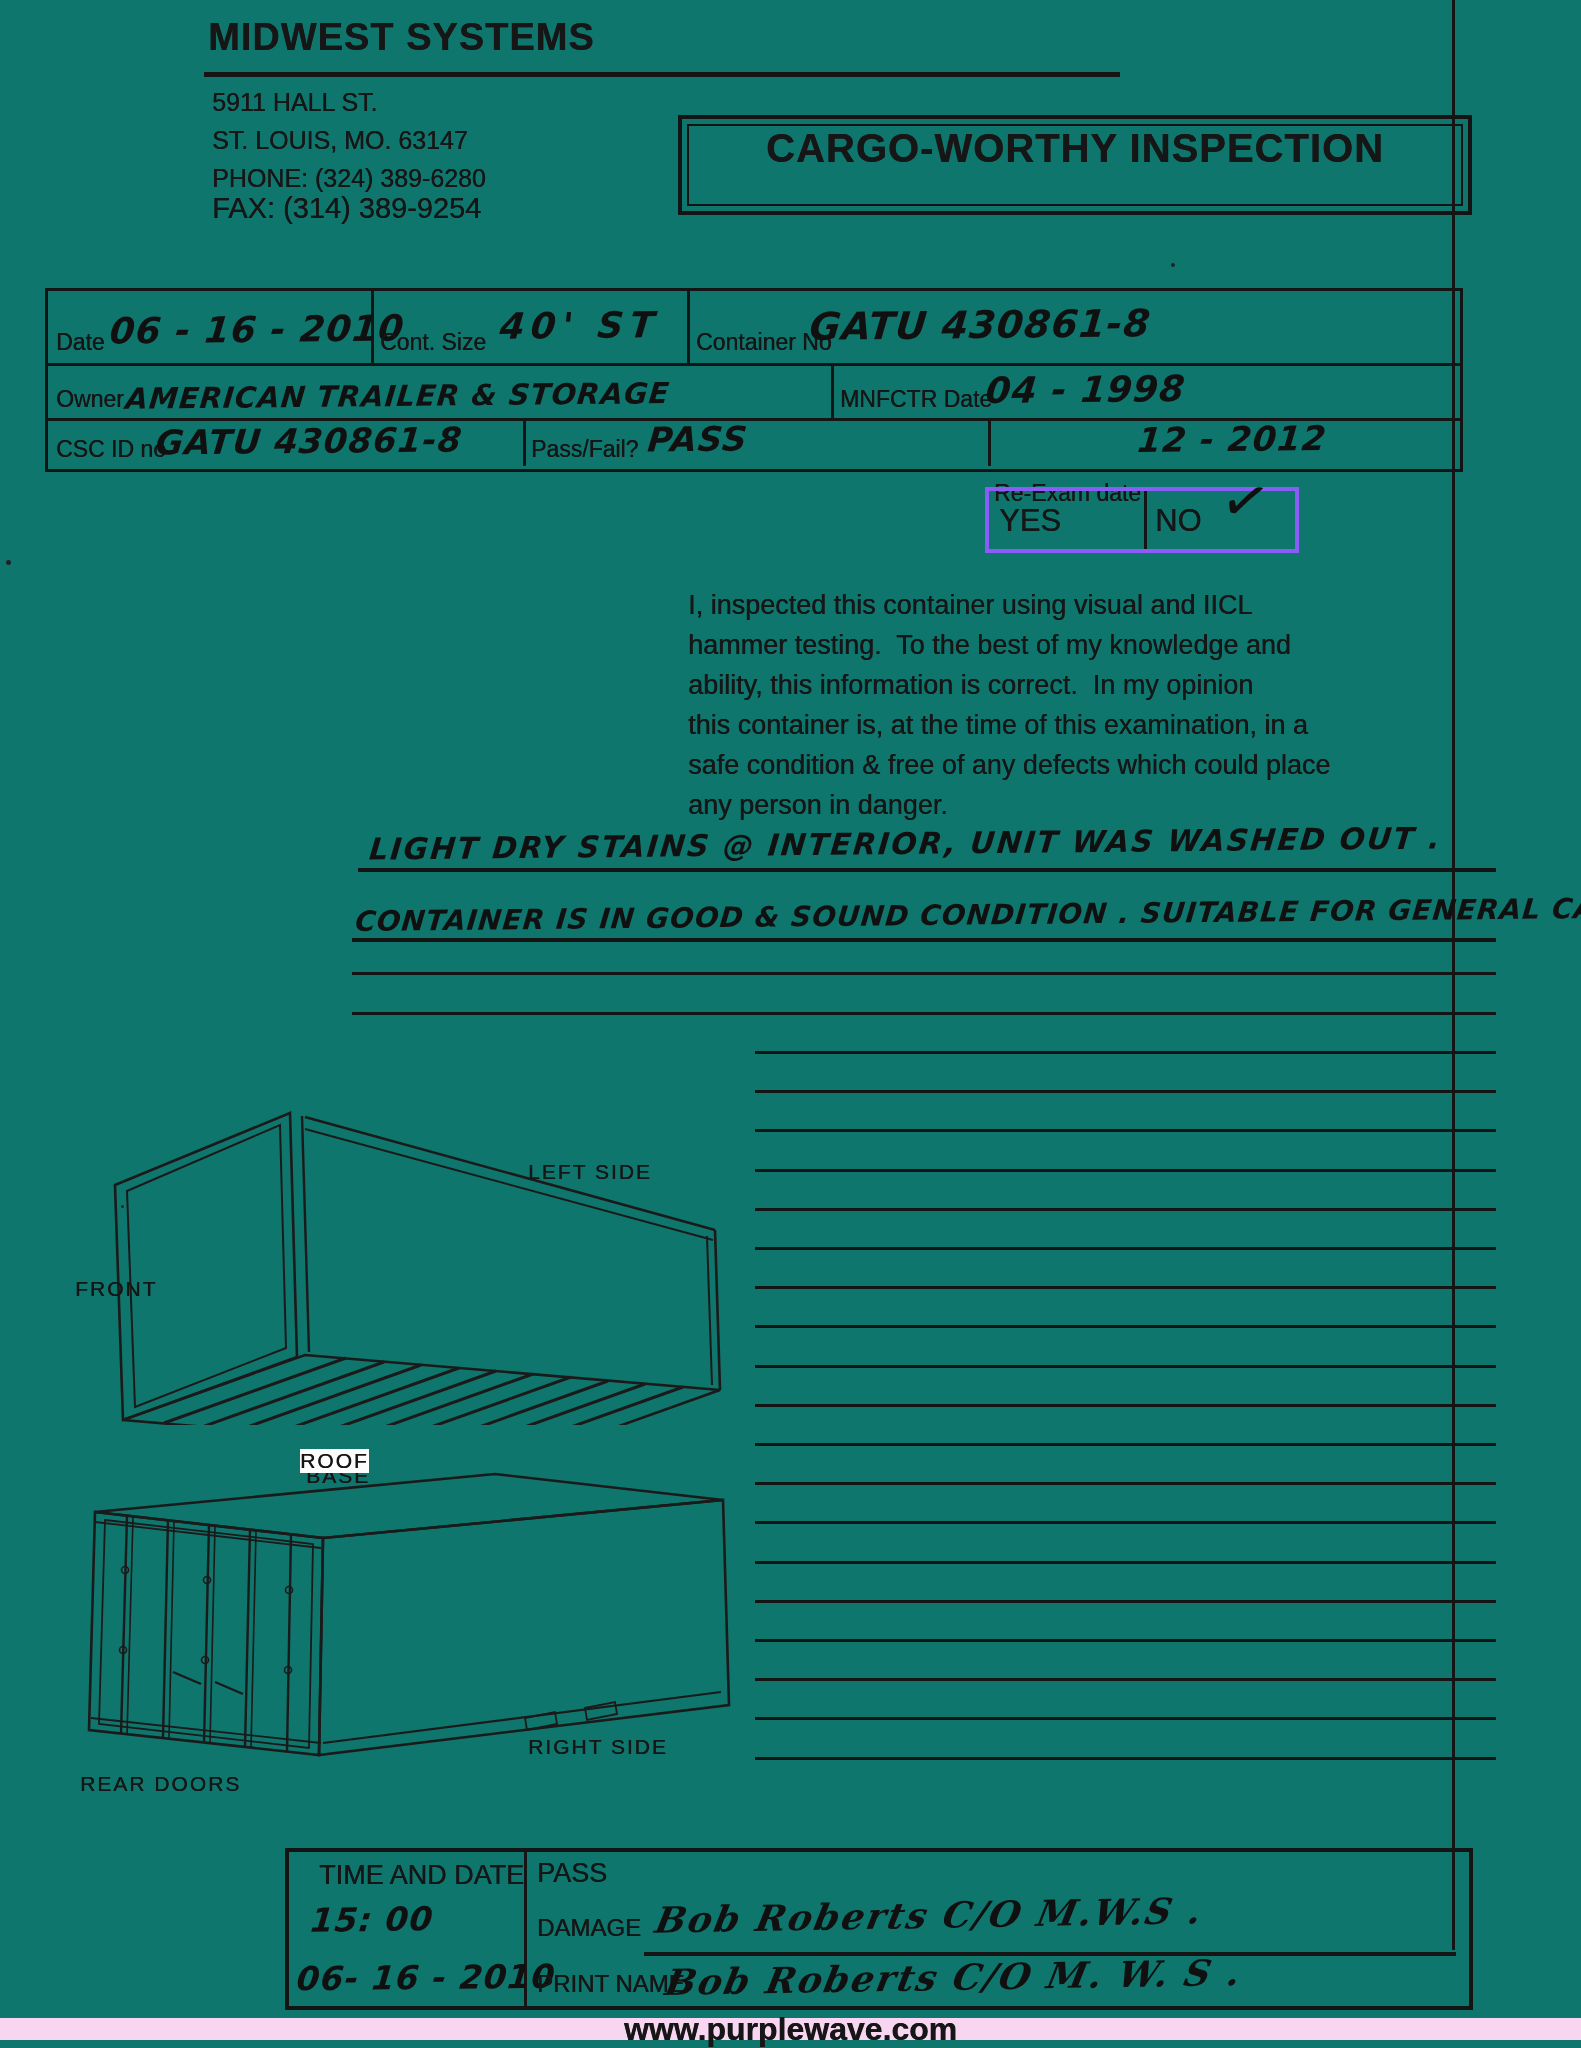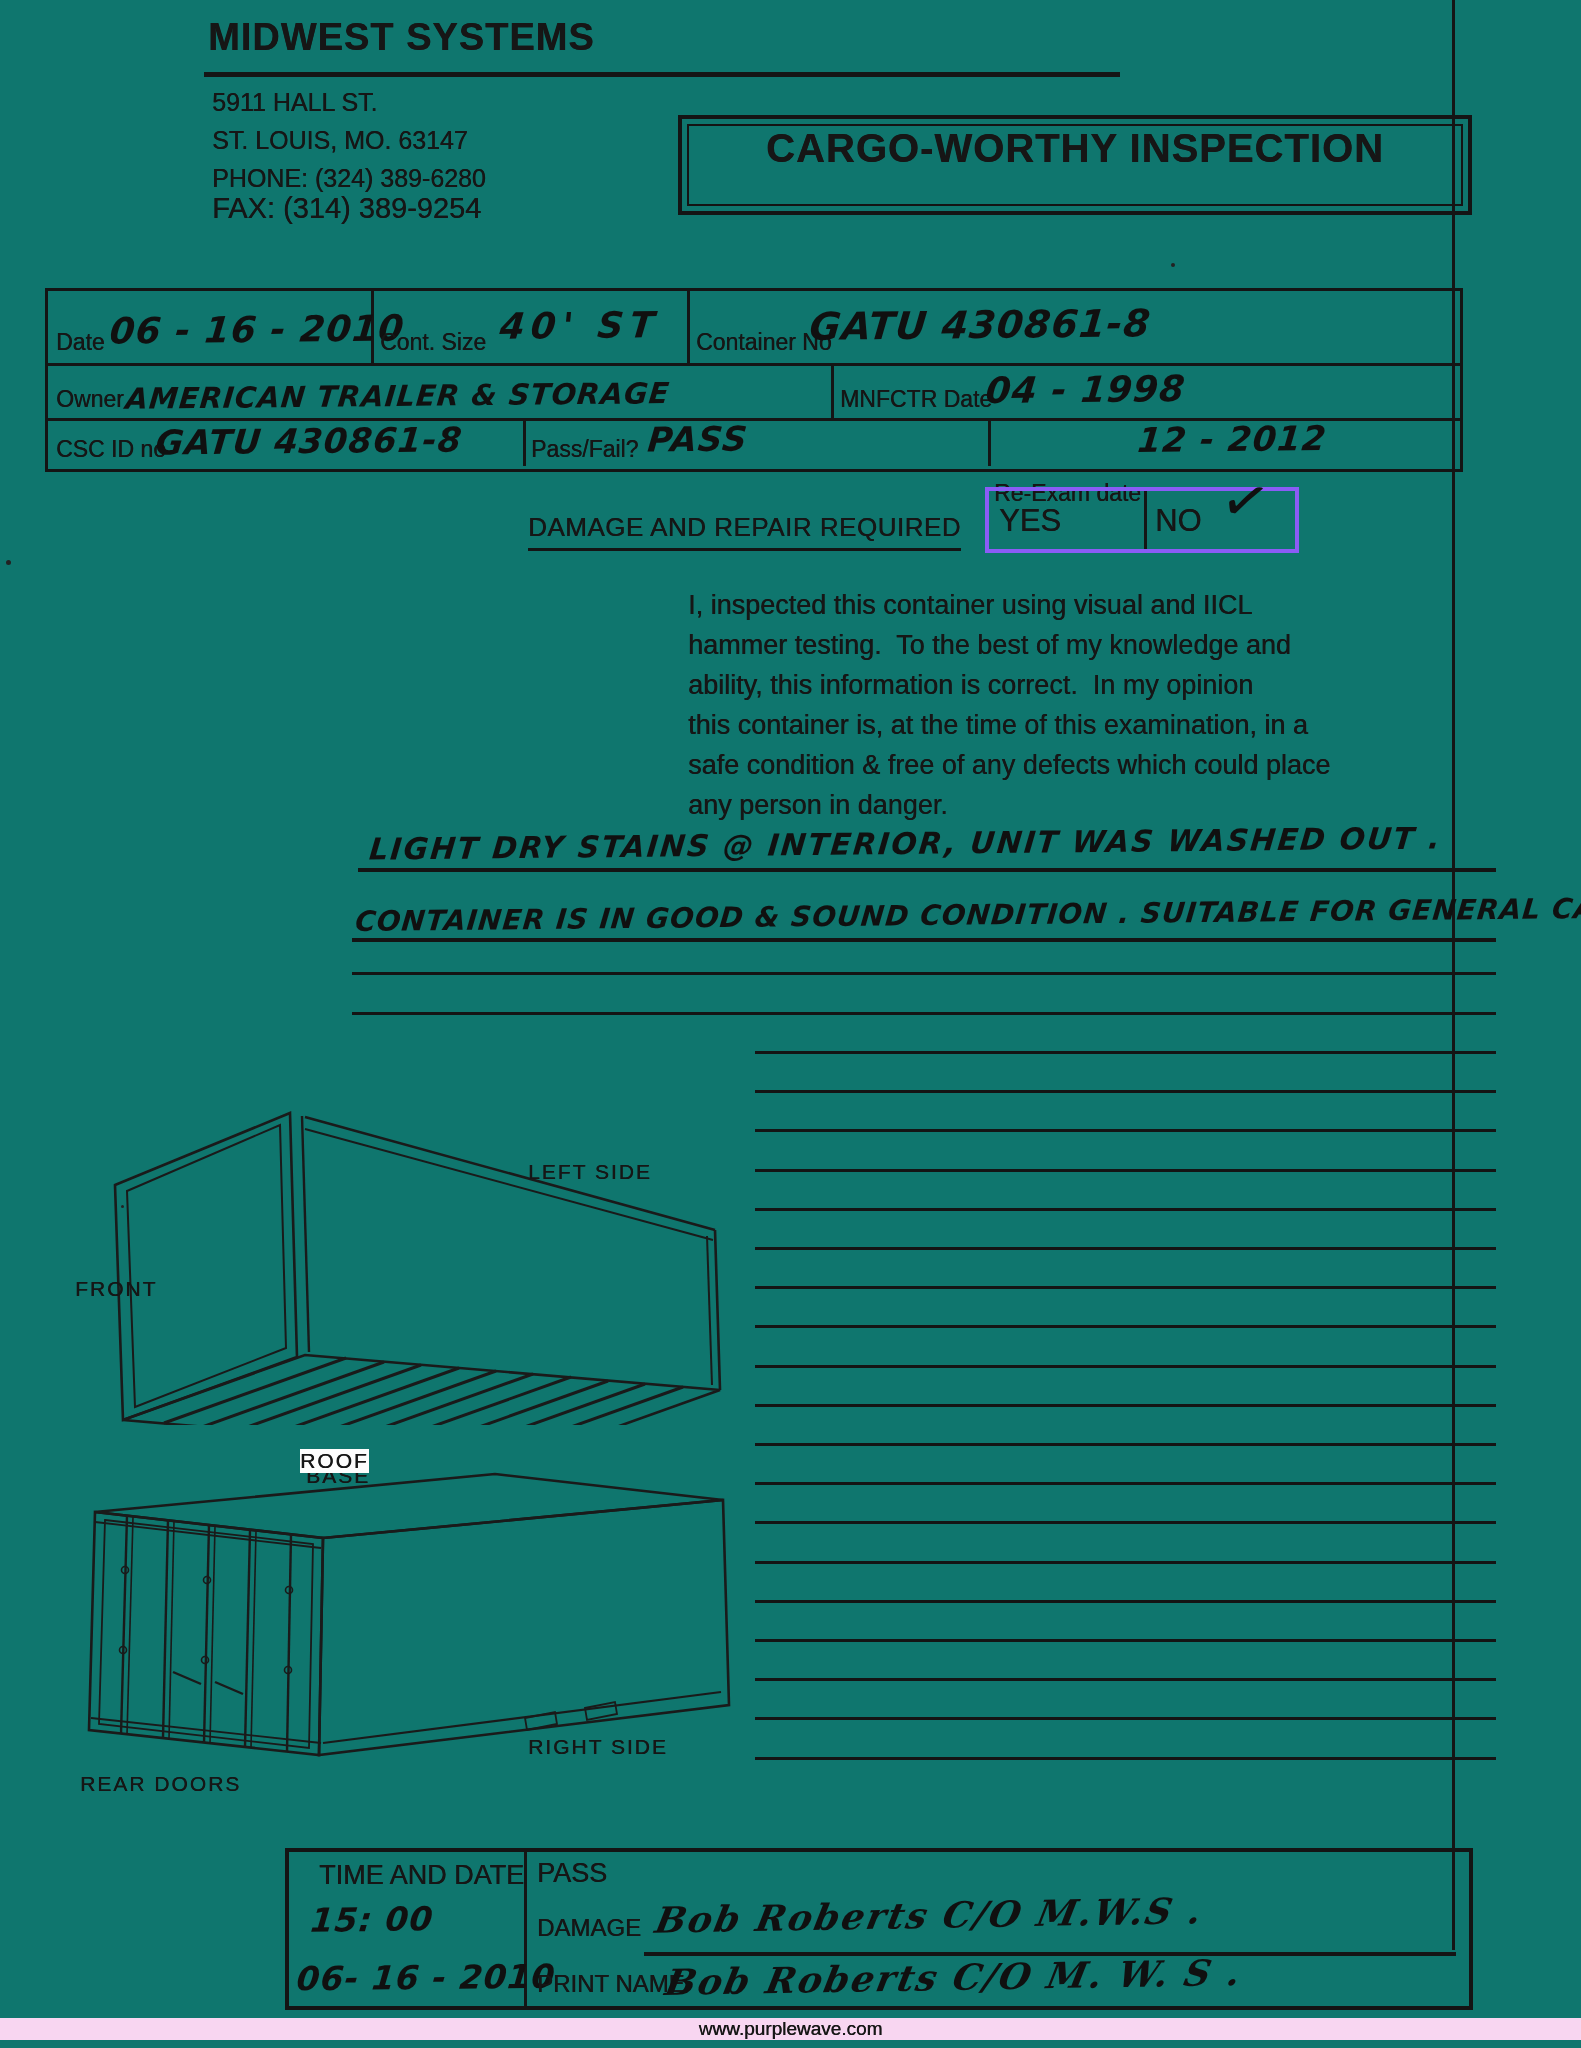--- a/index.html
+++ b/index.html
@@ -63,21 +63,20 @@
     <span class="abs hw" style="left:938px;top:78px;font-size:36px;">04 - 1998</span>
 
     <span class="abs lbl cell-label" style="left:8px;top:145px;">CSC ID no</span>
     <span class="abs hw" style="left:108px;top:130px;font-size:34px;">GATU 430861-8</span>
     <span class="abs lbl cell-label" style="left:483px;top:145px;">Pass/Fail?</span>
     <span class="abs hw" style="left:600px;top:128px;font-size:34px;">PASS</span>
     <span class="abs lbl cell-label" style="left:946px;top:145px;margin-top:44px;">Re-Exam date</span>
     <span class="abs hw" style="left:1090px;top:128px;font-size:34px;">12 - 2012</span>
   </div>
 
-  <span class="abs lbl" style="left:528px;top:512px;font-size:26px;border-bottom:3px solid #141414;padding-bottom:5px;letter-spacing:0.5px;">DAMAGE AND REPAIR REQUIRED</span>
   <div class="abs" style="left:985px;top:487px;width:306px;height:58px;border:4px solid #8b5cf6;">
     <div class="abs ink" style="left:155px;top:0;width:3px;height:100%;"></div>
     <span class="abs lbl" style="left:10px;top:12px;font-size:31px;">YES</span>
     <span class="abs lbl" style="left:166px;top:12px;font-size:31px;">NO</span>
     <span class="abs hw" style="left:232px;top:-24px;font-size:58px;transform:rotate(12deg);">✓</span>
   </div>
 
   <div class="abs lbl" style="left:688px;top:585px;width:780px;font-size:27px;line-height:40px;white-space:pre-wrap;">I, inspected this container using visual and IICL
 hammer testing.  To the best of my knowledge and
 ability, this information is correct.  In my opinion
@@ -181,20 +180,20 @@
     <span class="abs hw" style="left:8px;top:106px;font-size:33px;">06- 16 - 2010</span>
     <span class="abs lbl" style="left:248px;top:6px;font-size:27px;">PASS</span>
     <span class="abs lbl" style="left:248px;top:62px;font-size:24px;">DAMAGE</span>
     <span class="abs sig" style="left:368px;top:42px;font-size:36px;">Bob Roberts  C/O M.W.S .</span>
     <div class="abs ink" style="left:355px;top:100px;width:812px;height:4px;"></div>
     <span class="abs lbl" style="left:248px;top:118px;font-size:24px;">PRINT NAME</span>
     <span class="abs sig" style="left:378px;top:104px;font-size:36px;">Bob Roberts  C/O M. W. S .</span>
   </div>
 
   <div class="abs" style="left: 0px; top: 2018px; width: 1581px; height: 22px; display: flex; align-items: center; justify-content: center; background: rgb(248, 214, 241);">
-    <span class="lbl" style="font-size:19px;font-weight:400;">www.purplewave.com</span>
+    <span class="lbl" style="font-size:32px;font-weight:700;">www.purplewave.com</span>
   </div>
 
   <div class="speck" style="left:6px;top:560px;width:5px;height:5px;"></div>
   <div class="speck" style="left:1171px;top:263px;width:4px;height:4px;"></div>
   <div class="speck" style="left:121px;top:1205px;width:3px;height:3px;"></div>
 
 </div>
 
 </body></html>

